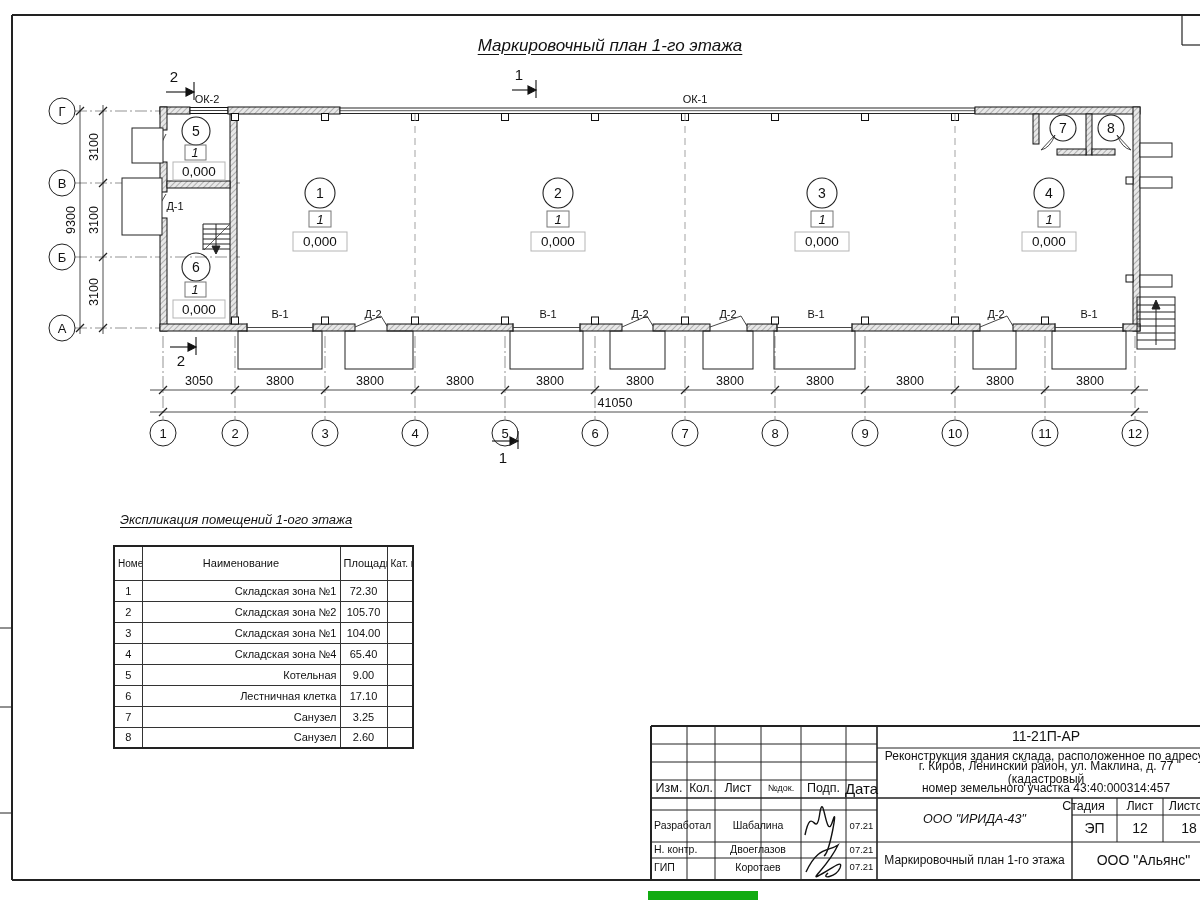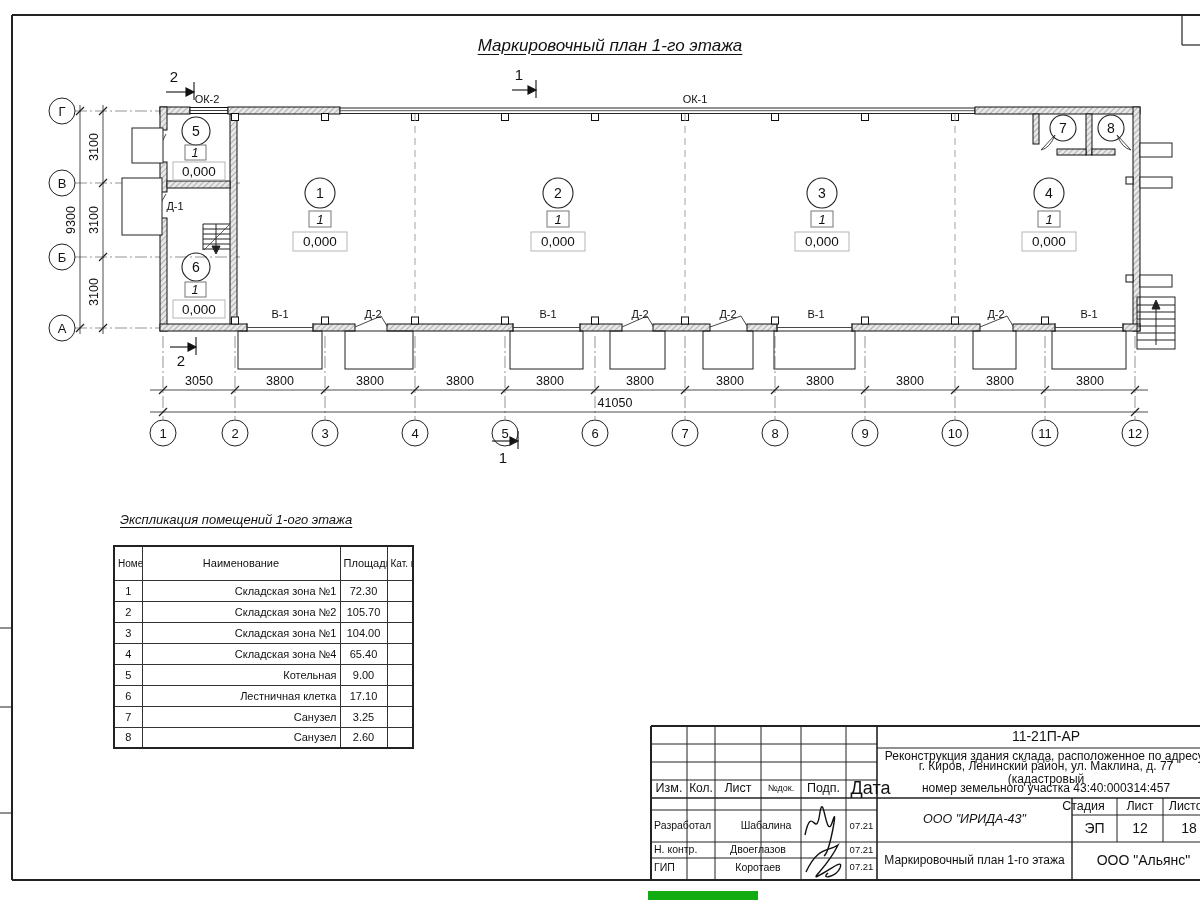--- a/index.html
+++ b/index.html
@@ -492,24 +492,24 @@
   <div class="cell" style="left:877px;top:726px;width:338px;height:22px;font-size:14px;">11-21П-АР</div>
   <div class="cell" style="left:880px;top:749px;width:332px;height:16px;font-size:12px;">Реконструкция здания склада, расположенное по адресу:</div>
   <div class="cell" style="left:880px;top:765px;width:332px;height:16px;font-size:12px;">г. Киров, Ленинский район, ул. Маклина, д. 77 (кадастровый</div>
   <div class="cell" style="left:880px;top:781px;width:332px;height:16px;font-size:12px;">номер земельного участка 43:40:000314:457</div>
 
   <div class="cell" style="left:651px;top:780px;width:36px;height:18px;font-size:12.5px;">Изм.</div>
   <div class="cell" style="left:687px;top:780px;width:28px;height:18px;font-size:12px;">Кол.</div>
   <div class="cell" style="left:715px;top:780px;width:46px;height:18px;font-size:12.5px;">Лист</div>
   <div class="cell" style="left:761px;top:780px;width:40px;height:18px;font-size:9px;">№док.</div>
   <div class="cell" style="left:801px;top:780px;width:45px;height:18px;font-size:12.5px;">Подп.</div>
-  <div class="cell" style="left:846px;top:780px;width:31px;height:18px;font-size:18px;margin-left:9px;">Дата</div>
+  <div class="cell" style="left:846px;top:780px;width:31px;height:18px;font-size:15px;">Дата</div>
 
   <div class="cell left" style="left:654px;top:810px;width:60px;height:32px;font-size:10.5px;">Разработал</div>
-  <div class="cell" style="left:715px;top:810px;width:86px;height:32px;font-size:10.5px;margin-left:8px;">Шабалина</div>
+  <div class="cell" style="left:715px;top:810px;width:86px;height:32px;font-size:10.5px;">Шабалина</div>
   <div class="cell" style="left:846px;top:810px;width:31px;height:32px;font-size:9.5px;">07.21</div>
 
   <div class="cell left" style="left:654px;top:842px;width:60px;height:16px;font-size:10.5px;text-align:center;">Н. контр.</div>
   <div class="cell" style="left:715px;top:842px;width:86px;height:16px;font-size:10.5px;">Двоеглазов</div>
   <div class="cell" style="left:846px;top:842px;width:31px;height:16px;font-size:9.5px;">07.21</div>
 
   <div class="cell left" style="left:654px;top:858px;width:60px;height:19px;font-size:10.5px;">ГИП</div>
   <div class="cell" style="left:715px;top:858px;width:86px;height:19px;font-size:10.5px;">Коротаев</div>
   <div class="cell" style="left:846px;top:858px;width:31px;height:19px;font-size:9.5px;">07.21</div>
 

